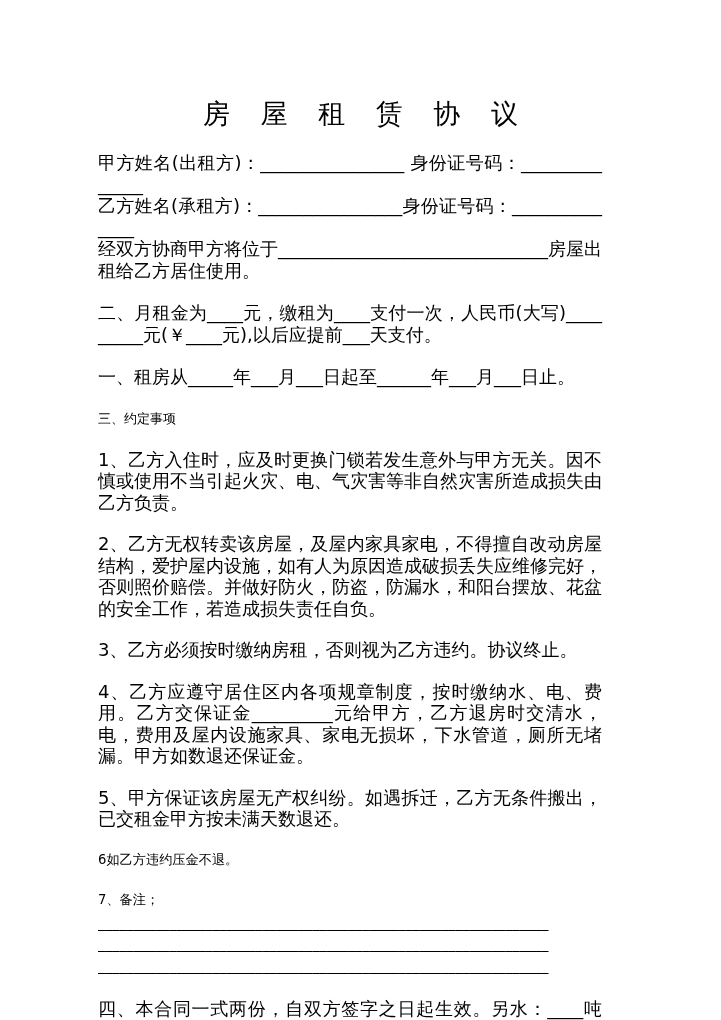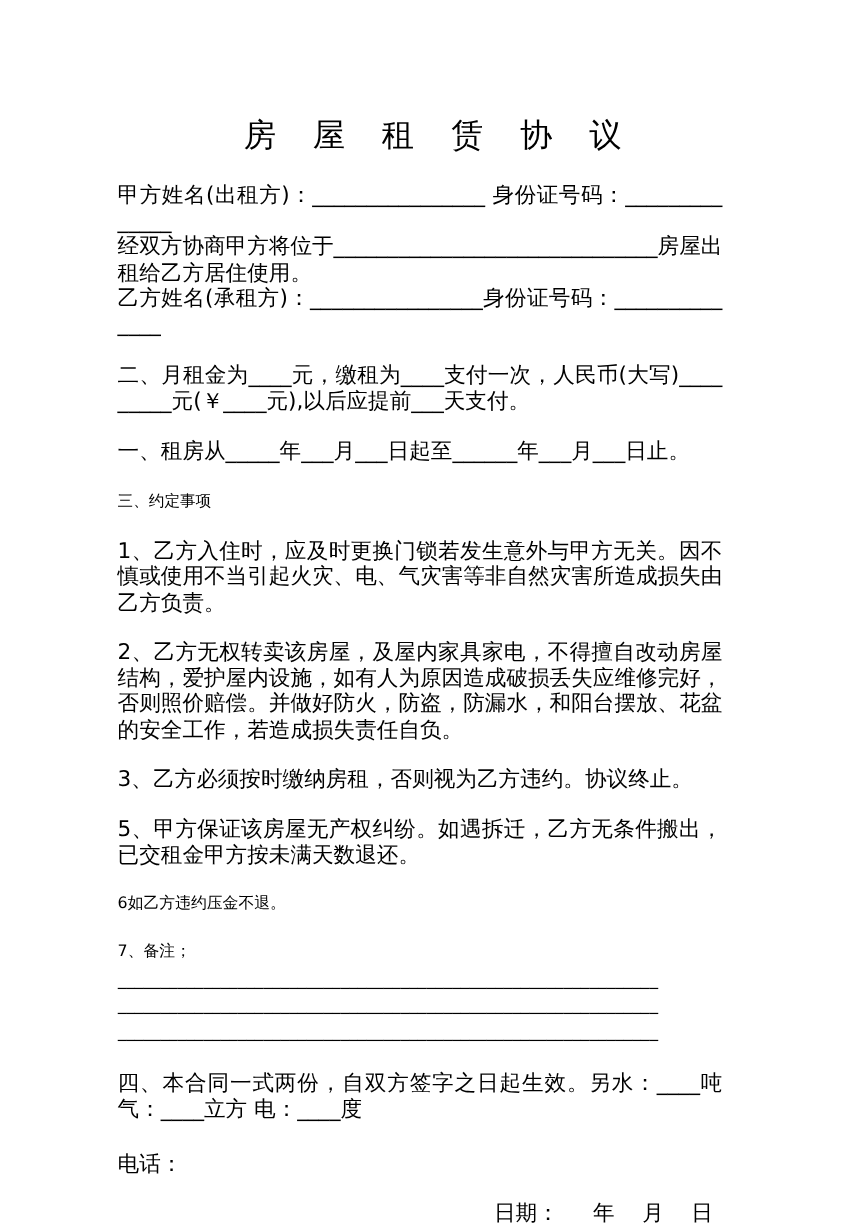--- a/index.html
+++ b/index.html
@@ -82,36 +82,37 @@
 <body>
 
 <div class="page">
 
   <div class="doc-title">房 屋 租 赁 协 议</div>
 
   <div class="body-area">
 
     <p class="blk-head">甲方姓名(出租方)：________________ 身份证号码：______________</p>
 
+    <p class="blk-head">乙方姓名(承租方)：________________身份证号码：______________</p>
+
     <p class="blk-head">经双方协商甲方将位于______________________________房屋出租给乙方居住使用。</p>
-
-    <p class="blk-head">乙方姓名(承租方)：________________身份证号码：______________</p>
 
     <p class="gap-lg">二、月租金为____元，缴租为____支付一次，人民币(大写)_________元(￥____元),以后应提前___天支付。</p>
 
     <p class="gap-lg">一、租房从_____年___月___日起至______年___月___日止。</p>
 
     <p class="gap-lg small">三、约定事项</p>
 
     <p class="gap-lg">1、乙方入住时，应及时更换门锁若发生意外与甲方无关。因不慎或使用不当引起火灾、电、气灾害等非自然灾害所造成损失由乙方负责。</p>
 
     <p class="gap-md">2、乙方无权转卖该房屋，及屋内家具家电，不得擅自改动房屋结构，爱护屋内设施，如有人为原因造成破损丢失应维修完好，否则照价赔偿。并做好防火，防盗，防漏水，和阳台摆放、花盆的安全工作，若造成损失责任自负。</p>
 
     <p class="gap-md">3、乙方必须按时缴纳房租，否则视为乙方违约。协议终止。</p>
 
+    <p class="gap-md">4、乙方应遵守居住区内各项规章制度，按时缴纳水、电、费用。乙方交保证金_________元给甲方，乙方退房时交清水，电，费用及屋内设施家具、家电无损坏，下水管道，厕所无堵漏。甲方如数退还保证金。</p>
 
     <p class="gap-md">5、甲方保证该房屋无产权纠纷。如遇拆迁，乙方无条件搬出，已交租金甲方按未满天数退还。</p>
 
     <p class="gap-md mini">6如乙方违约压金不退。</p>
 
     <p class="gap-md mini">7、备注；</p>
 
     <div class="blank-lines">
       <div>_______________________________________________________________</div>
       <div>_______________________________________________________________</div>

